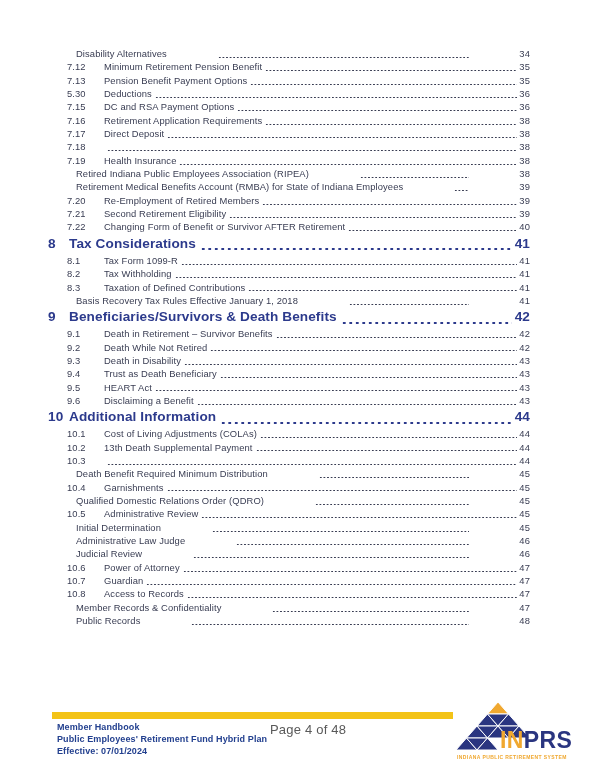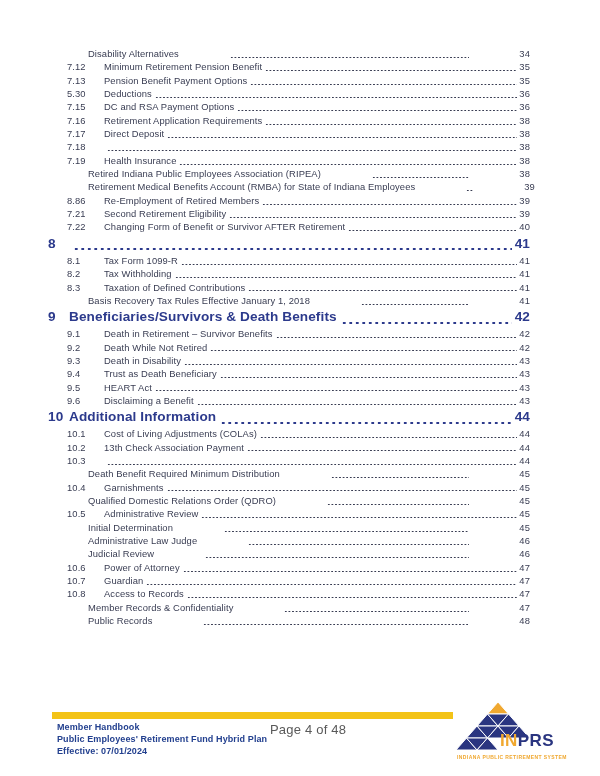--- a/index.html
+++ b/index.html
@@ -21,21 +21,21 @@
     align-self:flex-end; margin:0 2px 2.5px 3px;
     background-image:radial-gradient(circle, var(--entry_text) 0.7px, transparent 0.95px);
     background-size:3.6px 3px; background-repeat:repeat-x; background-position:left bottom;
   }
 
   .toc-row.section, .toc-row.sub {
     font-size:9.4px; color:var(--entry_text); letter-spacing:0.1px;
   }
   .toc-row.section { margin-left:19px; }
   .toc-row.section .num { width:37px; }
-  .toc-row.sub { margin-left:40px;gap:48px; }
+  .toc-row.sub { margin-left:28px;gap:48px; }
 
   .toc-row.chapter {
     height:19px; padding-top:1px;
     font-size:13.6px; font-weight:bold; color:var(--heading_navy); letter-spacing:0.1px;
   }
   .toc-row.chapter .num { width:21px; }
   .toc-row.chapter .leader {
     height:4px; margin:0 3px 3.5px 4px;
     background-image:radial-gradient(circle, var(--heading_navy) 1.15px, transparent 1.4px);
     background-size:6.5px 4px;
@@ -47,21 +47,21 @@
   .doc-info { position:absolute; left:57px; top:722px;
               font-size:9px; font-weight:bold; line-height:11.8px;
               color:var(--footer_navy); letter-spacing:0.1px; }
   .page-indicator { position:absolute; left:270px; top:722px;
               font-size:13px; color:var(--page_gray); letter-spacing:0.2px; }
 
   .logo { position:absolute; left:456px; top:701px; width:124px; height:62px; }
   .pyramid { position:absolute; left:0; top:0; width:92px; height:50px; }
   .tri-gold { fill:var(--logo_gold); stroke:#ffffff; stroke-width:1; }
   .tri-navy { fill:var(--logo_navy); stroke:#ffffff; stroke-width:1; }
-  .brand { position:absolute; left:44px; top:31px; font-size:17px; font-weight:bold;
+  .brand { position:absolute; left:44px; top:31px; font-size:23px; font-weight:bold;
            letter-spacing:0.4px; line-height:17px; white-space:nowrap; }
   .brand-in  { color:var(--logo_gold); }
   .brand-prs { color:var(--logo_navy); }
   .tagline { position:absolute; left:1px; top:53px; font-size:5px; font-weight:bold;
              letter-spacing:0.42px; color:var(--logo_gold); white-space:nowrap; }
 </style>
 </head>
 <body>
 
 <div class="page">
@@ -126,39 +126,40 @@
     <span class="leader"></span>
     <span class="pg">38</span>
   </div>
       <div class="toc-row sub">
 
     <span class="title">Retirement Medical Benefits Account (RMBA) for State of Indiana Employees</span>
     <span class="leader"></span>
     <span class="pg">39</span>
   </div>
       <div class="toc-row section">
-    <span class="num">8.86</span>
+    <span class="num">7.20</span>
     <span class="title">Re-Employment of Retired Members</span>
     <span class="leader"></span>
     <span class="pg">39</span>
   </div>
       <div class="toc-row section">
     <span class="num">7.21</span>
     <span class="title">Second Retirement Eligibility</span>
     <span class="leader"></span>
     <span class="pg">39</span>
   </div>
       <div class="toc-row section">
     <span class="num">7.22</span>
     <span class="title">Changing Form of Benefit or Survivor AFTER Retirement</span>
     <span class="leader"></span>
     <span class="pg">40</span>
   </div>
       <div class="toc-row chapter">
     <span class="num">8</span>
+    <span class="title">Tax Considerations</span>
     <span class="leader"></span>
     <span class="pg">41</span>
   </div>
       <div class="toc-row section">
     <span class="num">8.1</span>
     <span class="title">Tax Form 1099-R</span>
     <span class="leader"></span>
     <span class="pg">41</span>
   </div>
       <div class="toc-row section">
@@ -228,21 +229,21 @@
     <span class="pg">44</span>
   </div>
       <div class="toc-row section">
     <span class="num">10.1</span>
     <span class="title">Cost of Living Adjustments (COLAs)</span>
     <span class="leader"></span>
     <span class="pg">44</span>
   </div>
       <div class="toc-row section">
     <span class="num">10.2</span>
-    <span class="title">13th Check Association Payment</span>
+    <span class="title">13th Death Supplemental Payment</span>
     <span class="leader"></span>
     <span class="pg">44</span>
   </div>
       <div class="toc-row section">
     <span class="num">10.3</span>
     <span class="leader"></span>
     <span class="pg">44</span>
   </div>
       <div class="toc-row sub">
 

